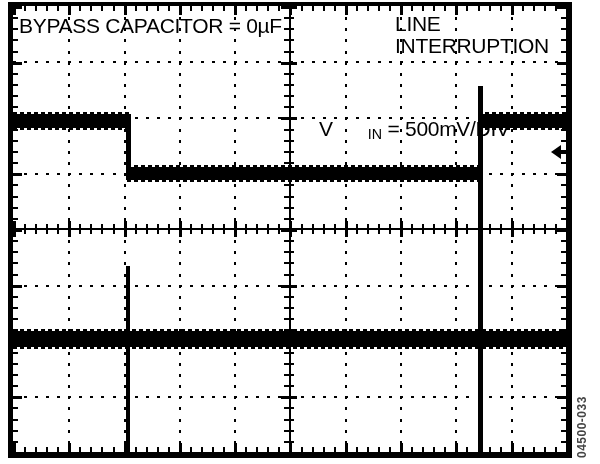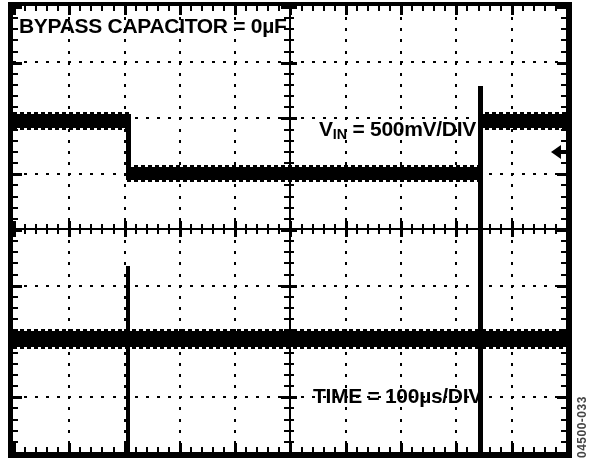--- a/index.html
+++ b/index.html
@@ -42,23 +42,23 @@
   .trace{position:absolute;background:#000;z-index:3;}
   .band::before,.band::after{content:"";position:absolute;left:0;right:0;height:2px;
         background:repeating-linear-gradient(to right,#000 0 4px,transparent 4px 7px);}
   .band::before{top:-2px;} .band::after{bottom:-2px;}
   
   .arrow-head{position:absolute;left:538px;top:139px;width:0;height:0;z-index:3;
         border-top:7px solid transparent;border-bottom:7px solid transparent;
         border-right:10px solid #000;}
   .arrow-tail{position:absolute;left:548px;top:144px;width:5px;height:4px;background:#000;z-index:3;}
   
-  .lbl{position:absolute;z-index:4;color:#000;font-weight:bold;font-size:21px;
+  .lbl{position:absolute;z-index:4;color:#000;font-weight:normal;font-size:21px;
        letter-spacing:-0.3px;white-space:nowrap;line-height:22px;}
-  .lbl sub{font-size:0.68em;vertical-align:-0.22em;letter-spacing:0;}
+  .lbl sub{font-size:0.68em;vertical-align:-0.22em;letter-spacing:0;margin-left:35px;}
   .fig-num{position:absolute;left:575px;top:376px;height:82px;width:20px;z-index:4;
        writing-mode:vertical-rl;transform:rotate(180deg);font-size:12px;font-weight:bold;
        color:#444;letter-spacing:0.5px;white-space:nowrap;}
 </style>
 </head>
 <body>
 
 <div class="page">
   <div class="scope">
 
@@ -99,20 +99,23 @@
     <div class="trace" style="left:465px;top:80px;width:5px;height:366px"></div>
     <div class="trace band" style="left:465px;top:108px;width:88px;height:14px"></div>
 
     <div class="trace band" style="left:0;top:325px;width:553px;height:16px"></div>
     <div class="trace" style="left:113px;top:260px;width:4px;height:186px"></div>
 
     <div class="arrow-head"></div>
     <div class="arrow-tail"></div>
 
     <div class="lbl" style="left:6px;top:9px">BYPASS CAPACITOR = 0µF</div>
+    <div class="lbl" style="left:382px;top:7px">
+      <span>LINE</span><br>
+      <span>INTERRUPTION</span>
+    </div>
     <div class="lbl" style="left:306px;top:112px">
       <span>V</span><sub>IN</sub><span> = 500mV/DIV</span>
     </div>
-    <div class="lbl" style="left:300px;top:379px">TIME = 100µs/DIV</div>
   </div>
 
   <div class="fig-num">04500-033</div>
 </div>
 
 </body></html>

